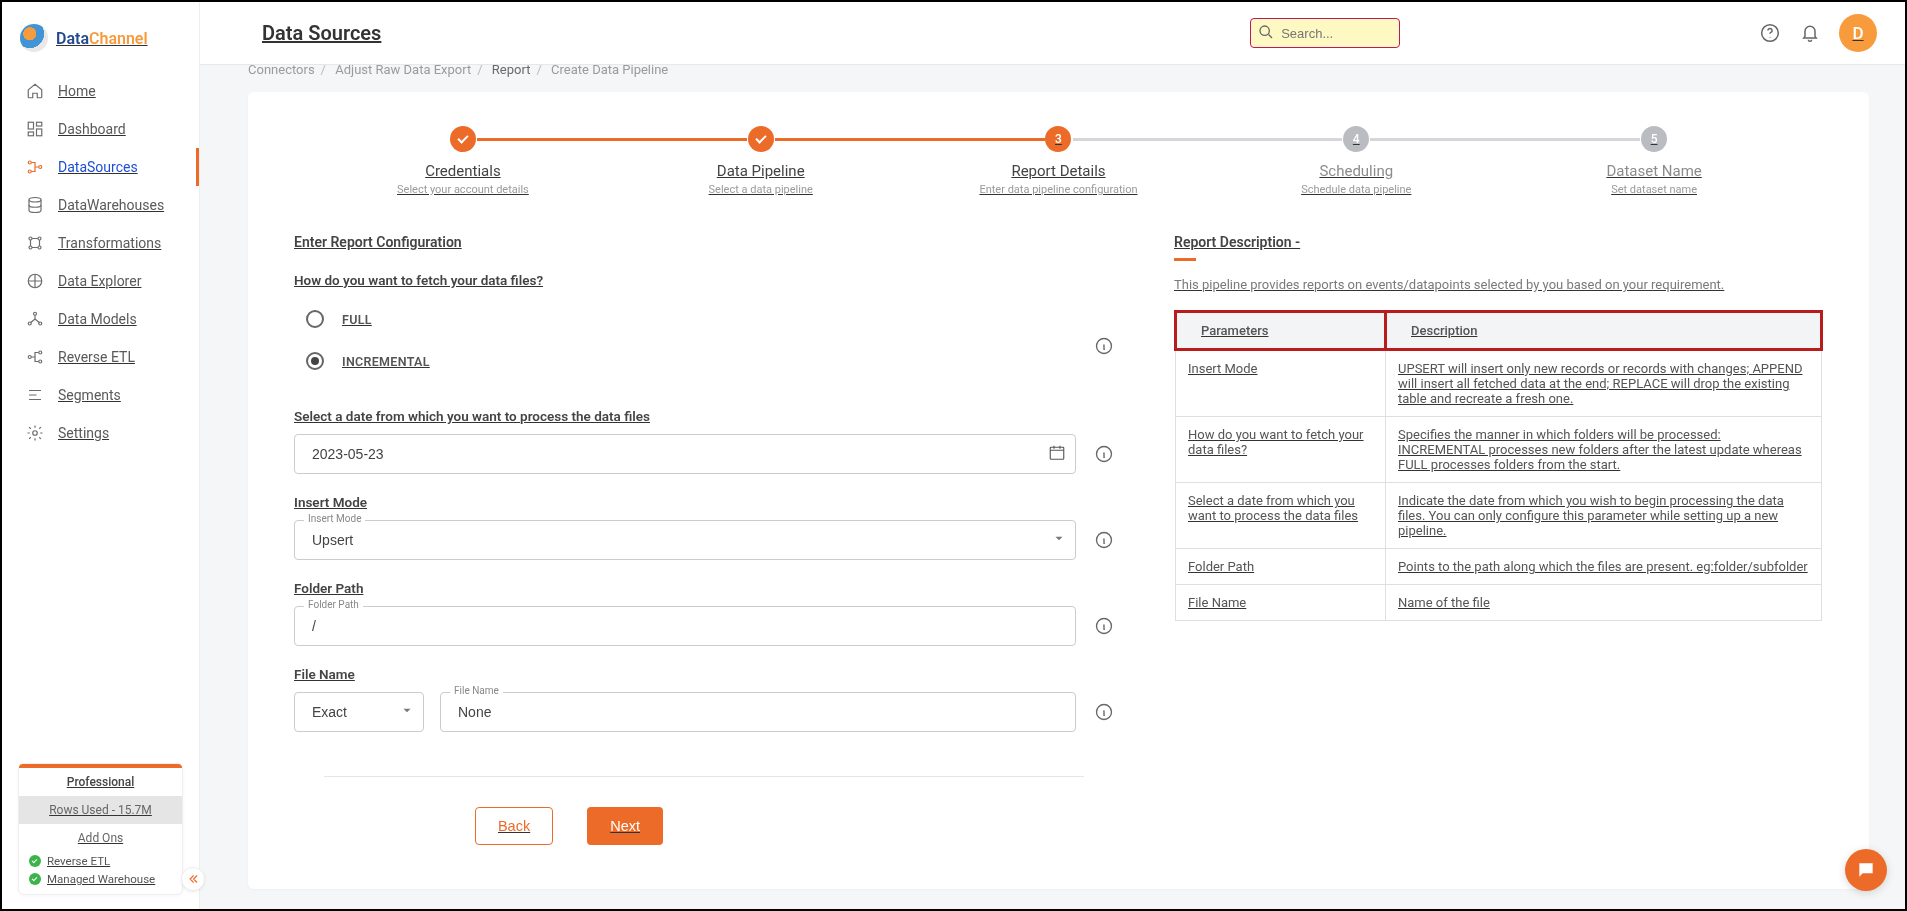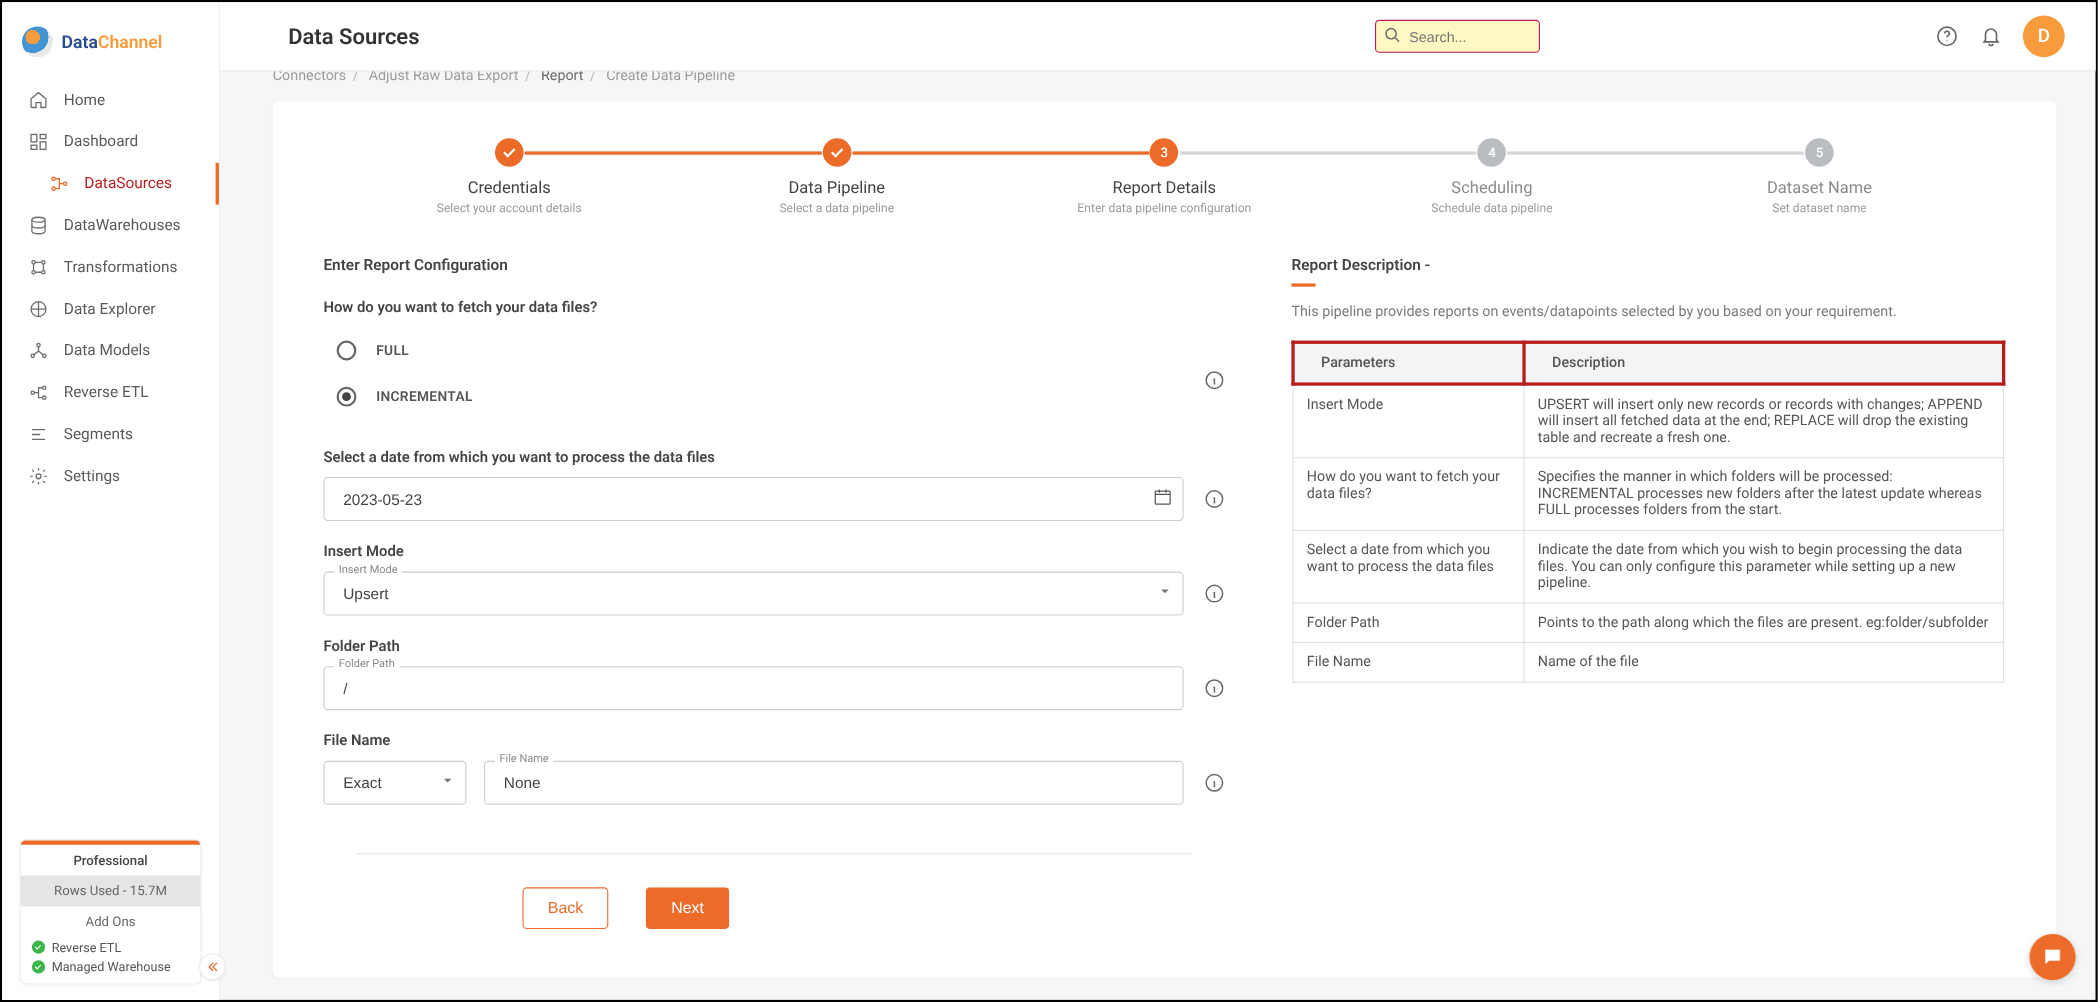--- a/index.html
+++ b/index.html
@@ -1,27 +1,27 @@
 <!DOCTYPE html>
 <html><head>
 <meta charset="utf-8">
 <style>
   * { box-sizing: border-box; }
   body { margin:0; font-family: -apple-system, BlinkMacSystemFont, "Segoe UI", Roboto, Arial, sans-serif; font-size:13px; color:#333; background:#f5f6f8; border:2px solid #000; height:911px; width:1907px; overflow:hidden; position:relative; }
-  .app { display:flex; height:100%; }
+  .app { display:flex; height:100%;text-decoration:underline; }
   
   .sidebar { width:198px; background:#fff; display:flex; flex-direction:column; position:relative; border-right:1px solid #eee; }
   .logo-area { padding:22px 18px 16px; display:flex; align-items:center; gap:8px; }
   .logo-img { width:28px; height:28px; border-radius:50%; background: radial-gradient(circle at 35% 35%, #f79b3d 0 25%, #4195d4 26% 55%, #e9e8e6 56% 100%); }
   .logo-text { font-weight:600; font-size:16px; }
   .logo-text .blue { color:#234a8f; }
   .logo-text .orange { color:#f79b3d; }
   .nav { flex:1; padding-top:4px; }
   .nav-item { display:flex; align-items:center; gap:14px; padding:10px 24px; color:#5a5a5a; cursor:pointer; font-size:14px; position:relative; }
-  .nav-item.active { color:#b91c1c;justify-content:center; }
+  .nav-item.active { color:#1d4ed8; }
   .nav-item.active::after { content:""; position:absolute; right:0; top:0; bottom:0; width:3px; background:#ec6b29; }
   .nav-icon { width:18px; height:18px; display:inline-flex; align-items:center; justify-content:center; }
   .nav-icon svg { width:18px; height:18px; stroke:#6d6d6d; stroke-width:1.6; fill:none; }
   .nav-item.active .nav-icon svg { stroke:#ec6b29; }
   .plan-card { margin:0 16px 14px; border:1px solid #eee; border-radius:6px; background:#fff; box-shadow:0 1px 4px rgba(0,0,0,.04); }
   .plan-card .bar { height:4px; background:#ec6b29; border-radius:6px 6px 0 0; }
   .plan-card .p-row { padding:7px 10px; text-align:center; font-size:12px; }
   .plan-card .tier { font-weight:500; color:#444; }
   .plan-card .rows { background:#e5e5e5; color:#666; }
   .plan-card .addons-title { color:#666; }

